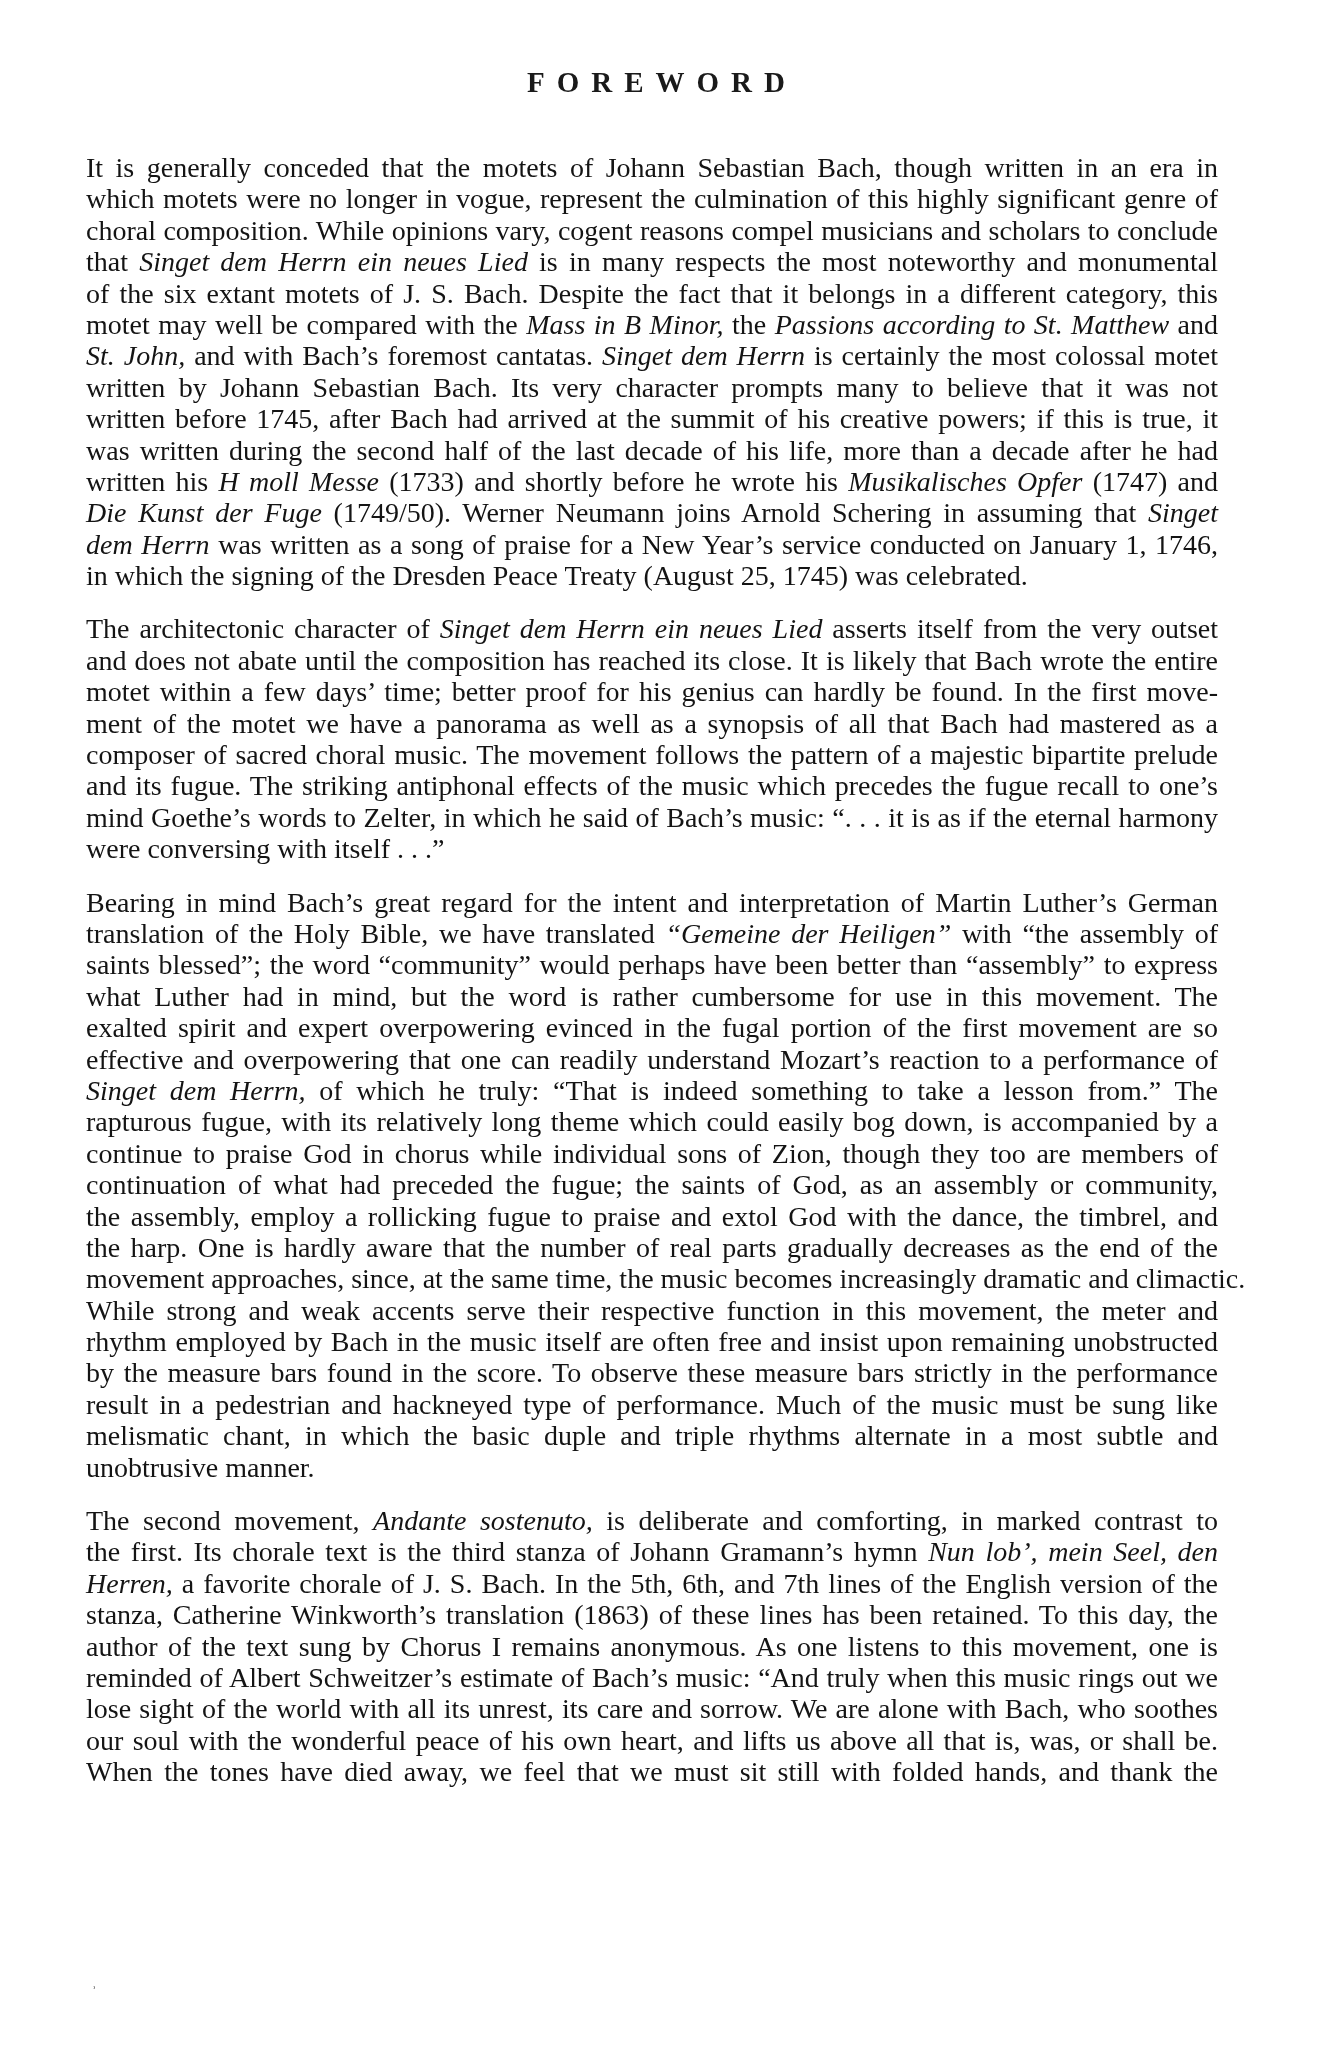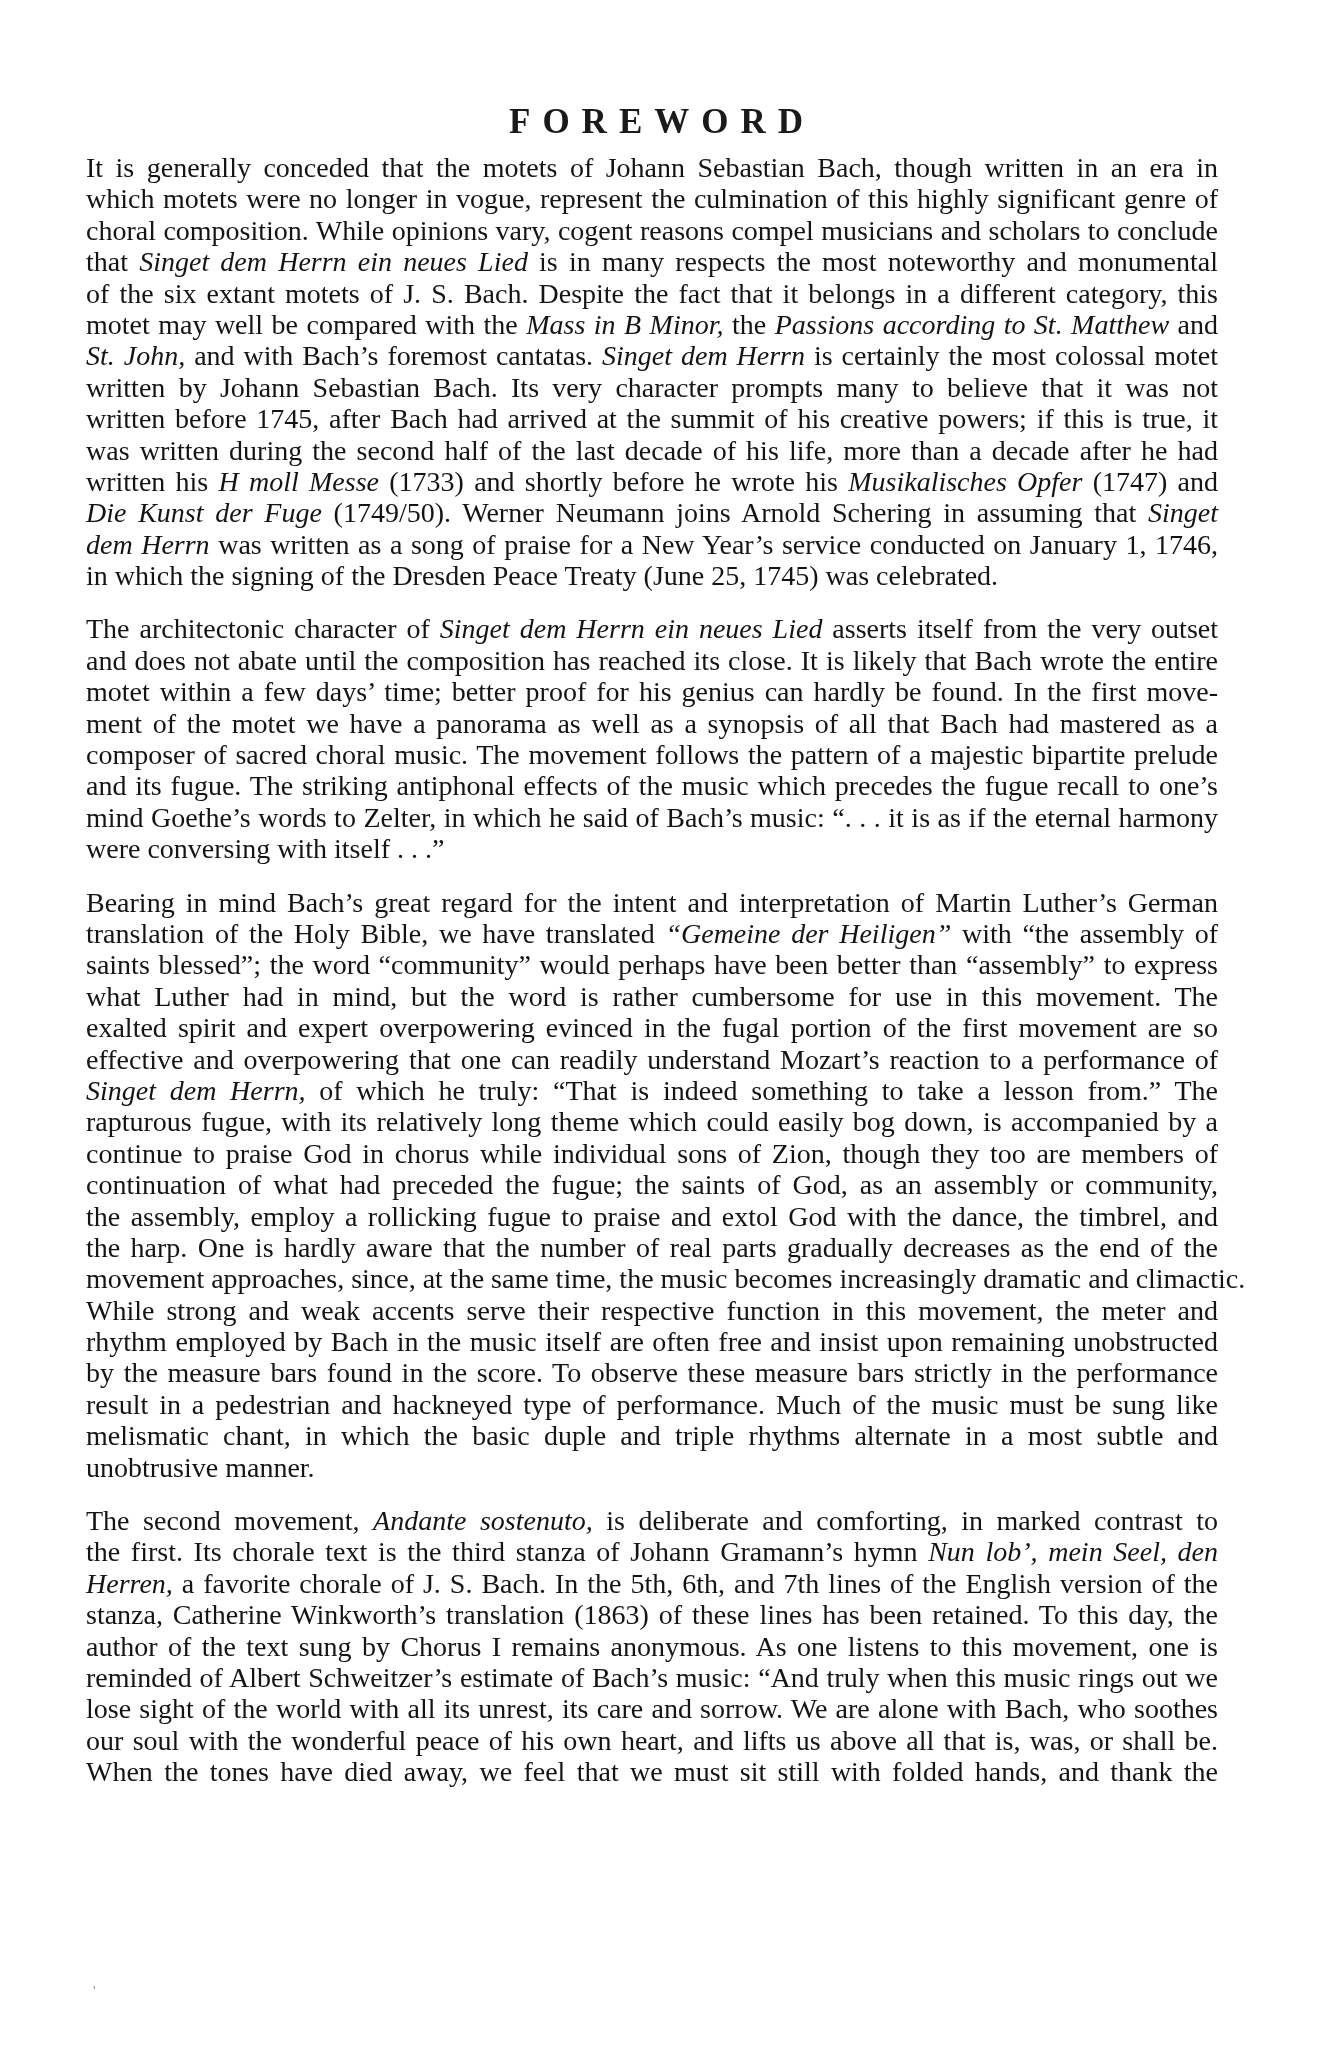--- a/index.html
+++ b/index.html
@@ -4,22 +4,22 @@
 <style>
   html, body { margin: 0; padding: 0; background: #ffffff; }
   body { width: 1324px; height: 2048px; position: relative; overflow: hidden; }
   .page {
     position: absolute; left: 0; top: 0; width: 1324px; height: 2048px;
     background: #ffffff; color: #141414;
     font-family: "Liberation Serif", "DejaVu Serif", serif;
   }
   .title {
     position: absolute; left: 0; width: 1324px; top: 66px;
-    text-align: center; font-size: 35px; font-weight: bold;
-    letter-spacing: 12px; color: #1a1a1a; margin-top: 36px;
+    text-align: center; font-size: 29px; font-weight: bold;
+    letter-spacing: 12px; color: #1a1a1a;
   }
   .body-text {
     position: absolute; left: 86px; width: 1132px; top: 152px;
   }
   .para { margin: 0 0 22px 0; }
   .line {
     display: block; height: 31.4px; line-height: 31.4px;
     font-size: 28px; text-align: justify; text-align-last: justify;
     white-space: nowrap; overflow: visible;
   }
@@ -40,21 +40,21 @@
         <span class="line"><span>that </span><span class="it">Singet dem Herrn ein neues Lied</span><span> is in many respects the most noteworthy and monumental</span></span>
         <span class="line"><span>of the six extant motets of J. S. Bach. Despite the fact that it belongs in a different category, this</span></span>
         <span class="line"><span>motet may well be compared with the </span><span class="it">Mass in B Minor,</span><span> the </span><span class="it">Passions according to St. Matthew</span><span> and</span></span>
         <span class="line"><span class="it">St. John,</span><span> and with Bach’s foremost cantatas. </span><span class="it">Singet dem Herrn</span><span> is certainly the most colossal motet</span></span>
         <span class="line"><span>written by Johann Sebastian Bach. Its very character prompts many to believe that it was not</span></span>
         <span class="line"><span>written before 1745, after Bach had arrived at the summit of his creative powers; if this is true, it</span></span>
         <span class="line"><span>was written during the second half of the last decade of his life, more than a decade after he had</span></span>
         <span class="line"><span>written his </span><span class="it">H moll Messe</span><span> (1733) and shortly before he wrote his </span><span class="it">Musikalisches Opfer</span><span> (1747) and</span></span>
         <span class="line"><span class="it">Die Kunst der Fuge</span><span> (1749/50). Werner Neumann joins Arnold Schering in assuming that </span><span class="it">Singet</span></span>
         <span class="line"><span class="it">dem Herrn</span><span> was written as a song of praise for a New Year’s service conducted on January 1, 1746,</span></span>
-        <span class="line last"><span>in which the signing of the Dresden Peace Treaty (June 25, 1745) was celebrated.</span></span>
+        <span class="line last"><span>in which the signing of the Dresden Peace Treaty (August 25, 1745) was celebrated.</span></span>
       </div>
       <div class="para">
         <span class="line"><span>The architectonic character of </span><span class="it">Singet dem Herrn ein neues Lied</span><span> asserts itself from the very outset</span></span>
         <span class="line"><span>and does not abate until the composition has reached its close. It is likely that Bach wrote the entire</span></span>
         <span class="line"><span>motet within a few days’ time; better proof for his genius can hardly be found. In the first move-</span></span>
         <span class="line"><span>ment of the motet we have a panorama as well as a synopsis of all that Bach had mastered as a</span></span>
         <span class="line"><span>composer of sacred choral music. The movement follows the pattern of a majestic bipartite prelude</span></span>
         <span class="line"><span>and its fugue. The striking antiphonal effects of the music which precedes the fugue recall to one’s</span></span>
         <span class="line"><span>mind Goethe’s words to Zelter, in which he said of Bach’s music: “. . . it is as if the eternal harmony</span></span>
         <span class="line last"><span>were conversing with itself . . .”</span></span>

